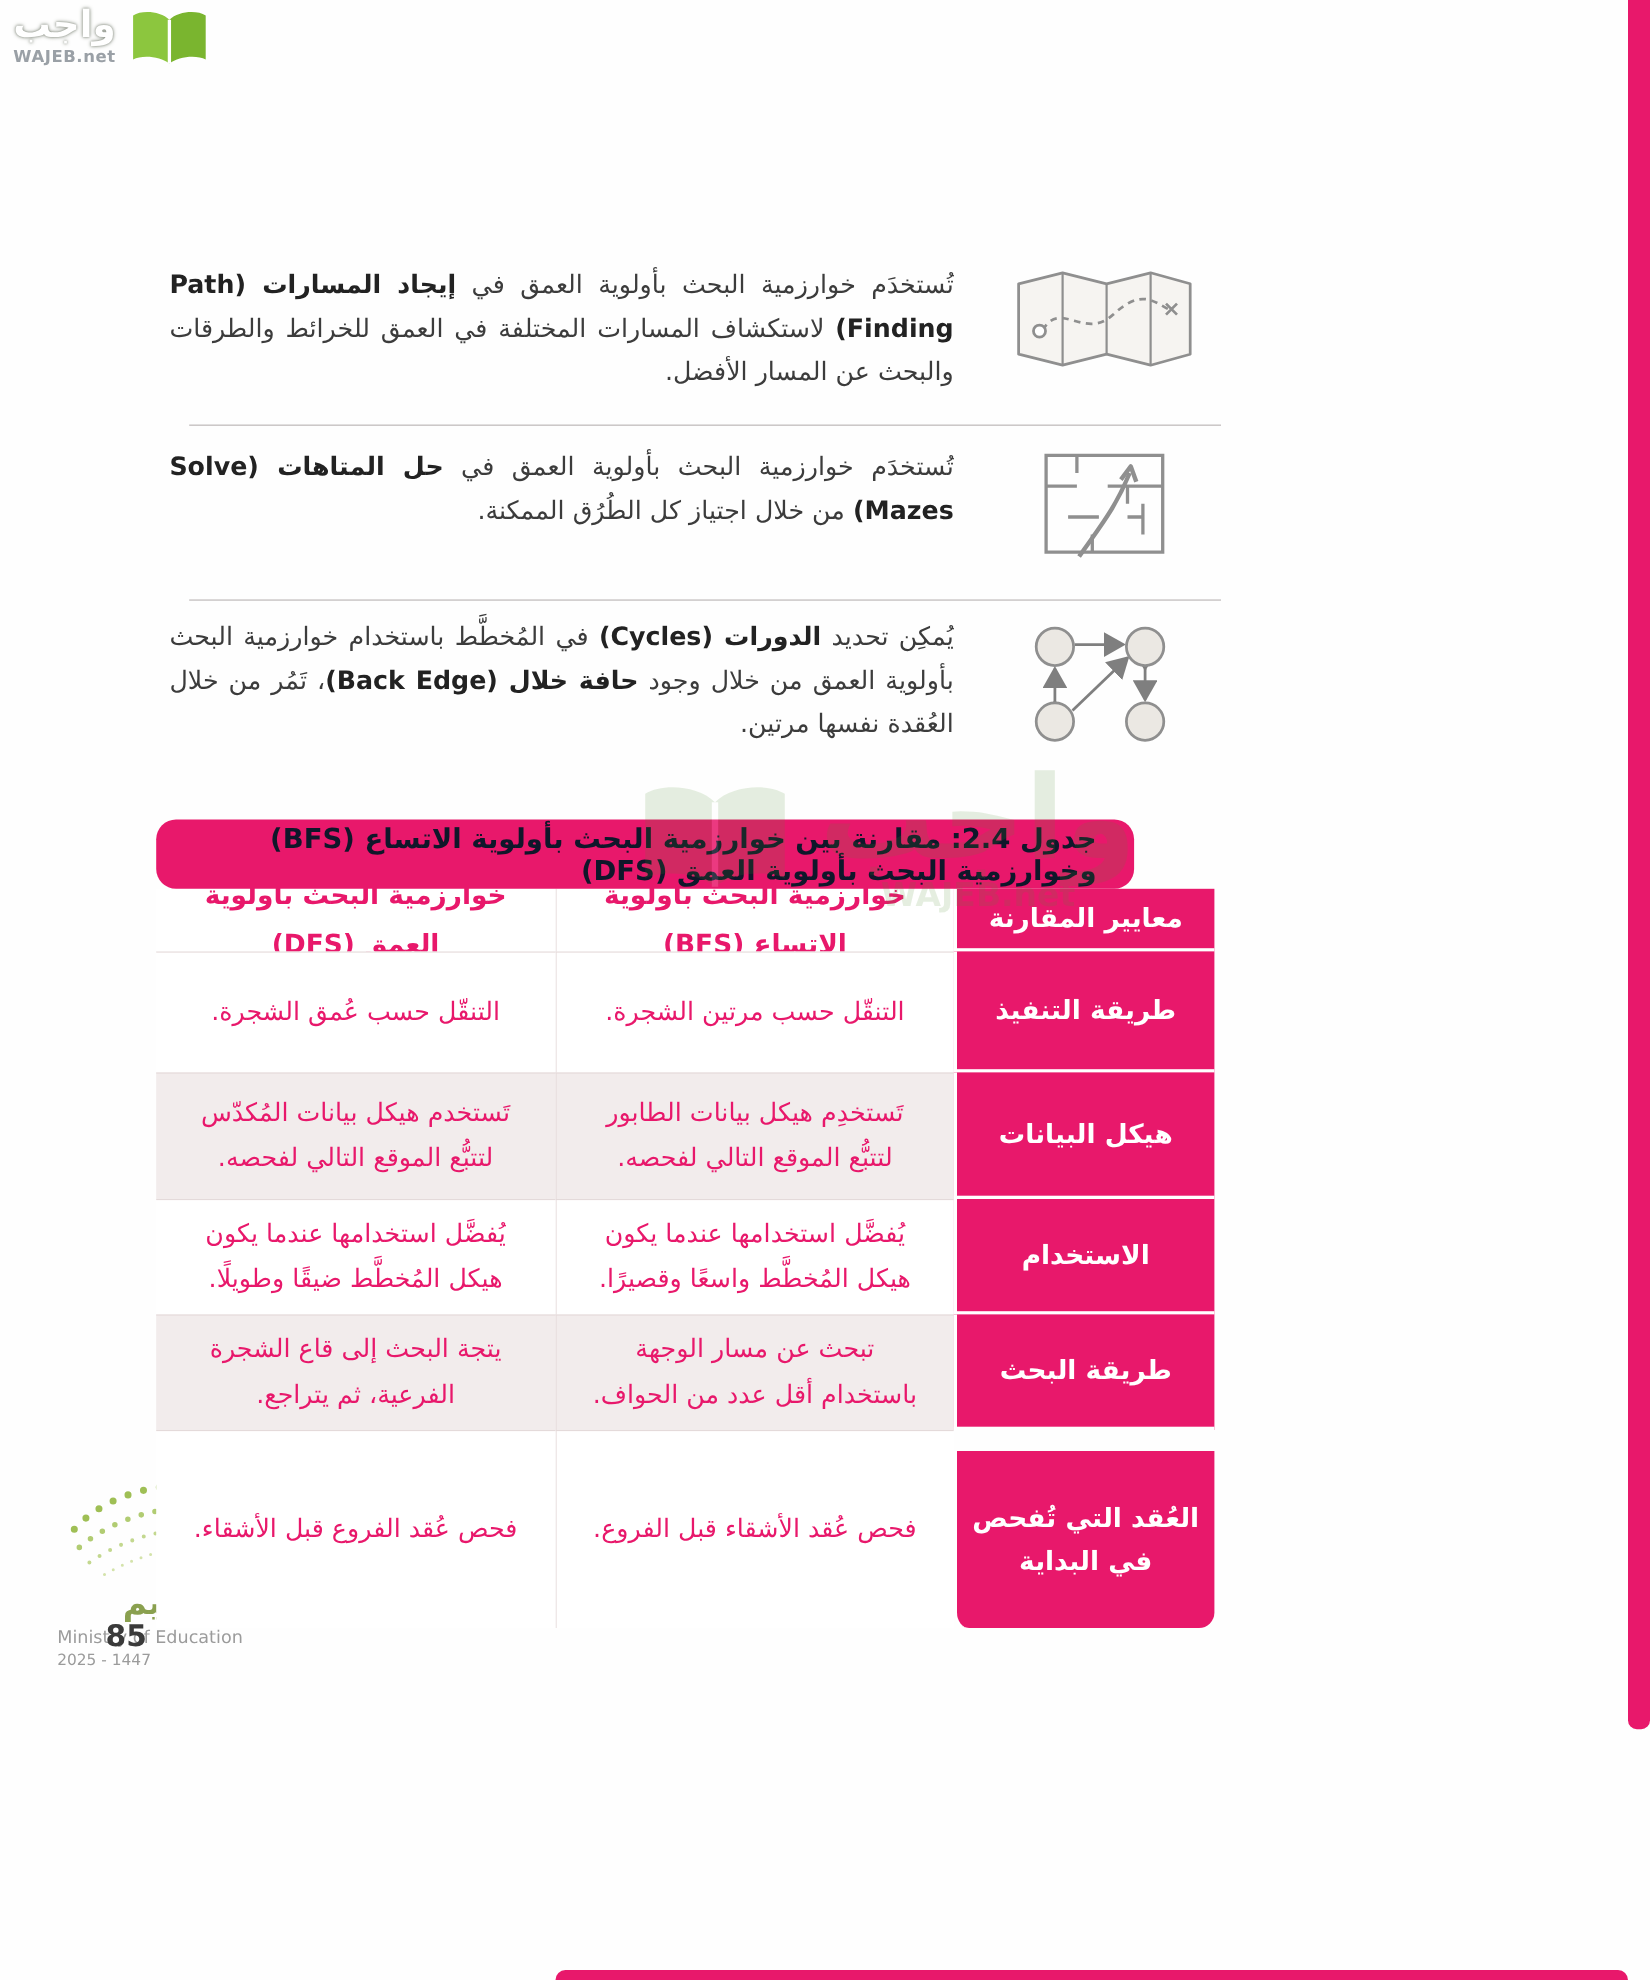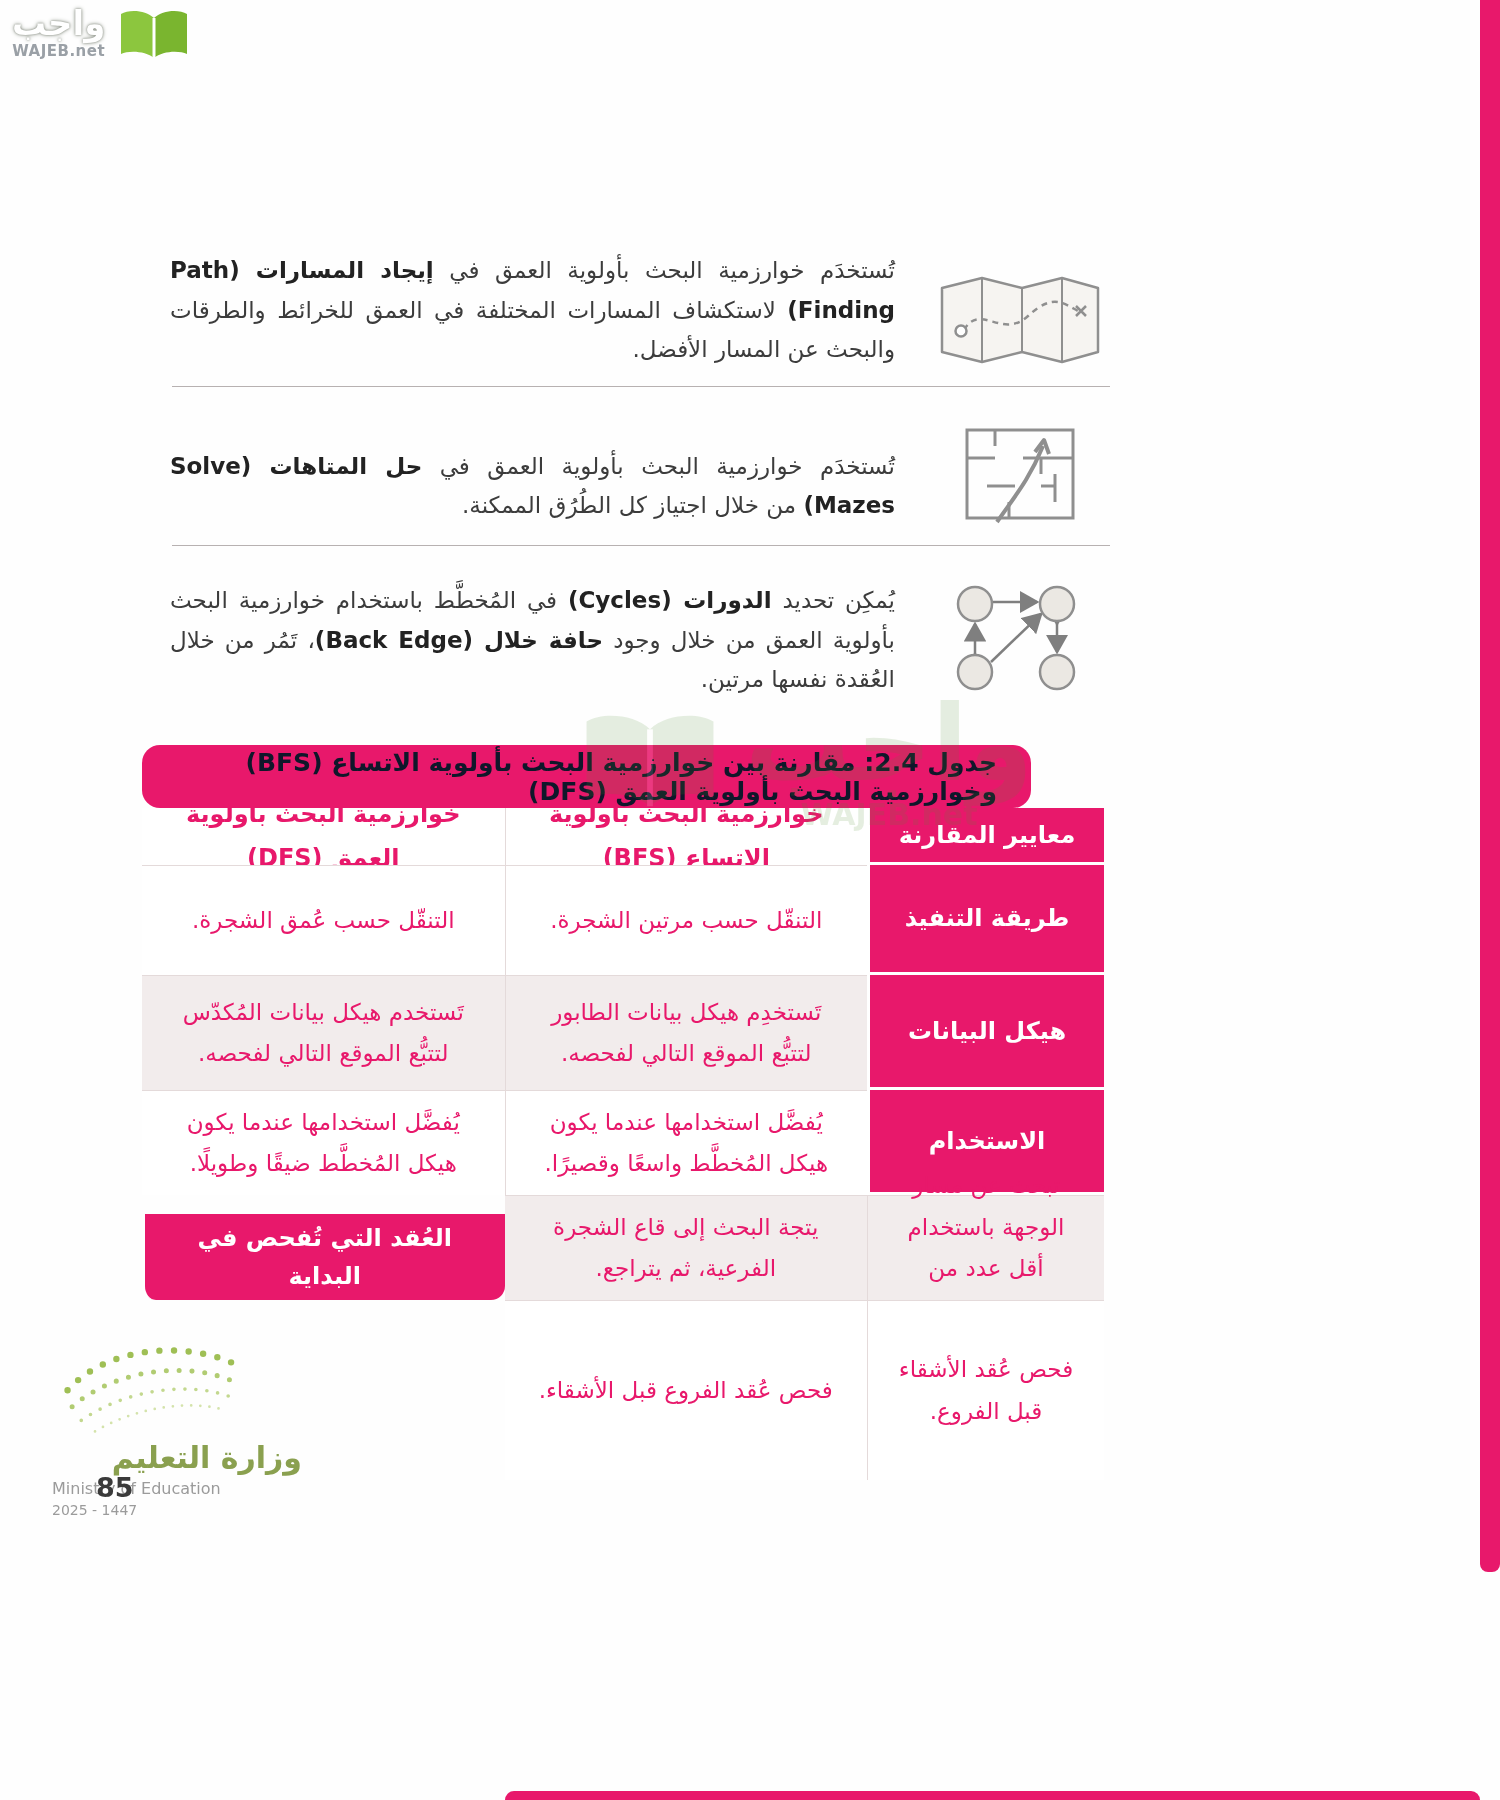--- a/index.html
+++ b/index.html
@@ -21,22 +21,22 @@
   .wajeb-ar { font-size:34px; font-weight:800; color:#ffffff; direction:rtl;
     text-shadow:0 0 2px #8a8f85, 0 0 4px #9aa095; line-height:1.05; }
   .wajeb-en { font-size:15px; font-weight:700; color:#9aa0a6; letter-spacing:.5px; }
 
   
   .title-block { position:absolute; left:400px; top:118px; width:720px; text-align:center; }
   .title-ar { font-size:31px; font-weight:800; color:#1d1d1d; direction:rtl; margin-bottom:10px; }
   .title-en { font-size:28px; font-weight:700; color:#1d1d1d; }
 
   
-  .sec { position:absolute; left:170px; width:945px; direction:rtl; display:flex;
-    align-items:flex-end; gap:30px; }
+  .sec { position:absolute; left:154px; width:945px; direction:rtl; display:flex;
+    align-items:flex-start; gap:42px; }
   .sec-1 { top:240px; height:130px; }
   .sec-2 { top:406px; height:120px; }
   .sec-3 { top:560px; height:140px; }
   .icon-box { width:190px; flex:0 0 190px; display:flex; justify-content:center; align-items:center; }
   .sec-txt { flex:1; font-size:23px; line-height:1.72; color:#3c3c3c; text-align:justify; }
   .sec-txt .b { font-weight:800; color:#222; }
   .divider { position:absolute; left:172px; width:938px; border-top:1.6px solid #b7b1b1; }
   .div-1 { top:386px; } .div-2 { top:545px; }
 
   
@@ -177,20 +177,21 @@
     <div class="cell dfs">التنقّل حسب عُمق الشجرة.</div>
 
     <div class="crit">هيكل البيانات</div>
     <div class="cell bfs shade">تَستخدِم هيكل بيانات الطابور لتتبُّع الموقع التالي لفحصه.</div>
     <div class="cell dfs shade">تَستخدم هيكل بيانات المُكدّس لتتبُّع الموقع التالي لفحصه.</div>
 
     <div class="crit">الاستخدام</div>
     <div class="cell bfs">يُفضَّل استخدامها عندما يكون هيكل المُخطَّط واسعًا وقصيرًا.</div>
     <div class="cell dfs">يُفضَّل استخدامها عندما يكون هيكل المُخطَّط ضيقًا وطويلًا.</div>
 
+    <div class="crit">طريقة البحث</div>
     <div class="cell bfs shade">تبحث عن مسار الوجهة باستخدام أقل عدد من الحواف.</div>
     <div class="cell dfs shade">يتجة البحث إلى قاع الشجرة الفرعية، ثم يتراجع.</div>
 
     <div class="crit last">العُقد التي تُفحص في البداية</div>
     <div class="cell bfs">فحص عُقد الأشقاء قبل الفروع.</div>
     <div class="cell dfs">فحص عُقد الفروع قبل الأشقاء.</div>
   </div>
 
   <div class="ministry">
     <span>

